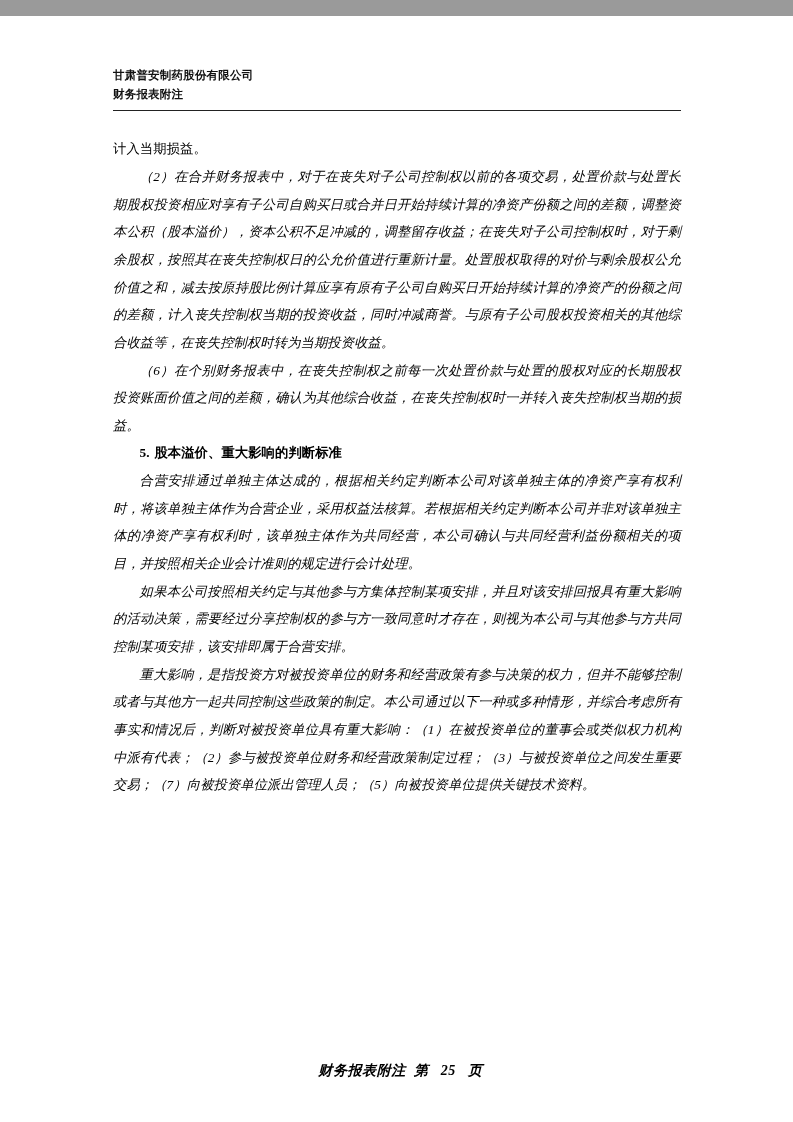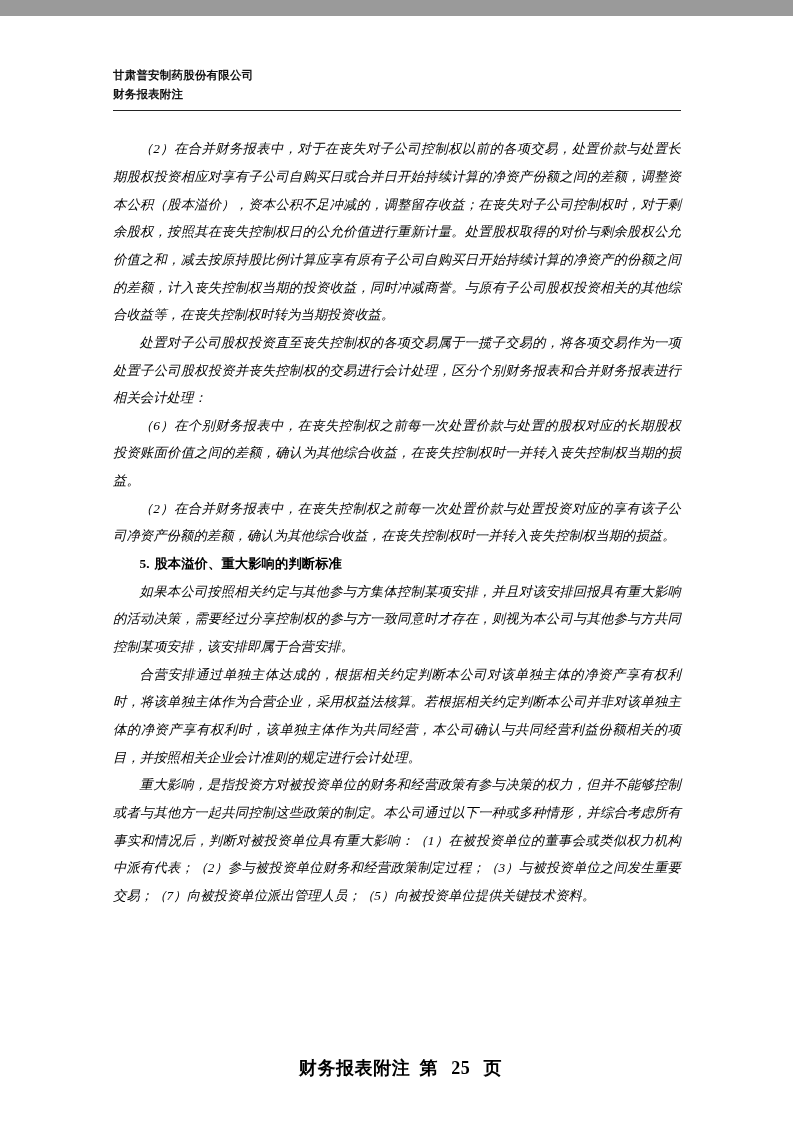--- a/index.html
+++ b/index.html
@@ -61,54 +61,54 @@
   }
   .section-head .num {
     margin-right: 0.35em;
   }
   .footer {
     position: absolute;
     left: 12px;
     right: 0;
     bottom: 58px;
     text-align: center;
-    font-size: 18px;
+    font-size: 14px;
     font-weight: bold;
     letter-spacing: 0.6px;
+    font-style: italic;
   }
   .footer .pg {
     font-weight: bold;
     margin: 0 4px;
   }
 </style>
 </head>
 <body>
 
 <div class="page">
 
   <div class="content">
 
     <div class="header">
       <div>甘肃普安制药股份有限公司</div>
       <div>财务报表附注</div>
     </div>
     <div class="header-rule"></div>
 
     <div class="body-text">
+      <p>计入当期损益。</p>
       <p class="indent2">（2）在合并财务报表中，对于在丧失对子公司控制权以前的各项交易，处置价款与处置长期股权投资相应对享有子公司自购买日或合并日开始持续计算的净资产份额之间的差额，调整资本公积（股本溢价），资本公积不足冲减的，调整留存收益；在丧失对子公司控制权时，对于剩余股权，按照其在丧失控制权日的公允价值进行重新计量。处置股权取得的对价与剩余股权公允价值之和，减去按原持股比例计算应享有原有子公司自购买日开始持续计算的净资产的份额之间的差额，计入丧失控制权当期的投资收益，同时冲减商誉。与原有子公司股权投资相关的其他综合收益等，在丧失控制权时转为当期投资收益。</p>
-      <p class="indent2">处置对子公司股权投资直至丧失控制权的各项交易属于一揽子交易的，将各项交易作为一项处置子公司股权投资并丧失控制权的交易进行会计处理，区分个别财务报表和合并财务报表进行相关会计处理：</p>
       <p class="indent2">（6）在个别财务报表中，在丧失控制权之前每一次处置价款与处置的股权对应的长期股权投资账面价值之间的差额，确认为其他综合收益，在丧失控制权时一并转入丧失控制权当期的损益。</p>
-      <p class="indent2">（2）在合并财务报表中，在丧失控制权之前每一次处置价款与处置投资对应的享有该子公司净资产份额的差额，确认为其他综合收益，在丧失控制权时一并转入丧失控制权当期的损益。</p>
 
       <p class="section-head">
         <span class="num">5.</span><span>股本溢价、重大影响的判断标准</span>
       </p>
 
+      <p class="indent2">合营安排通过单独主体达成的，根据相关约定判断本公司对该单独主体的净资产享有权利时，将该单独主体作为合营企业，采用权益法核算。若根据相关约定判断本公司并非对该单独主体的净资产享有权利时，该单独主体作为共同经营，本公司确认与共同经营利益份额相关的项目，并按照相关企业会计准则的规定进行会计处理。</p>
       <p class="indent2">如果本公司按照相关约定与其他参与方集体控制某项安排，并且对该安排回报具有重大影响的活动决策，需要经过分享控制权的参与方一致同意时才存在，则视为本公司与其他参与方共同控制某项安排，该安排即属于合营安排。</p>
-      <p class="indent2">合营安排通过单独主体达成的，根据相关约定判断本公司对该单独主体的净资产享有权利时，将该单独主体作为合营企业，采用权益法核算。若根据相关约定判断本公司并非对该单独主体的净资产享有权利时，该单独主体作为共同经营，本公司确认与共同经营利益份额相关的项目，并按照相关企业会计准则的规定进行会计处理。</p>
       <p class="indent2">重大影响，是指投资方对被投资单位的财务和经营政策有参与决策的权力，但并不能够控制或者与其他方一起共同控制这些政策的制定。本公司通过以下一种或多种情形，并综合考虑所有事实和情况后，判断对被投资单位具有重大影响：（1）在被投资单位的董事会或类似权力机构中派有代表；（2）参与被投资单位财务和经营政策制定过程；（3）与被投资单位之间发生重要交易；（7）向被投资单位派出管理人员；（5）向被投资单位提供关键技术资料。</p>
     </div>
 
   </div>
 
   <div class="footer">
     <span>财务报表附注</span>
     <span class="pg">第</span>
     <span class="pg">25</span>
     <span class="pg">页</span>

